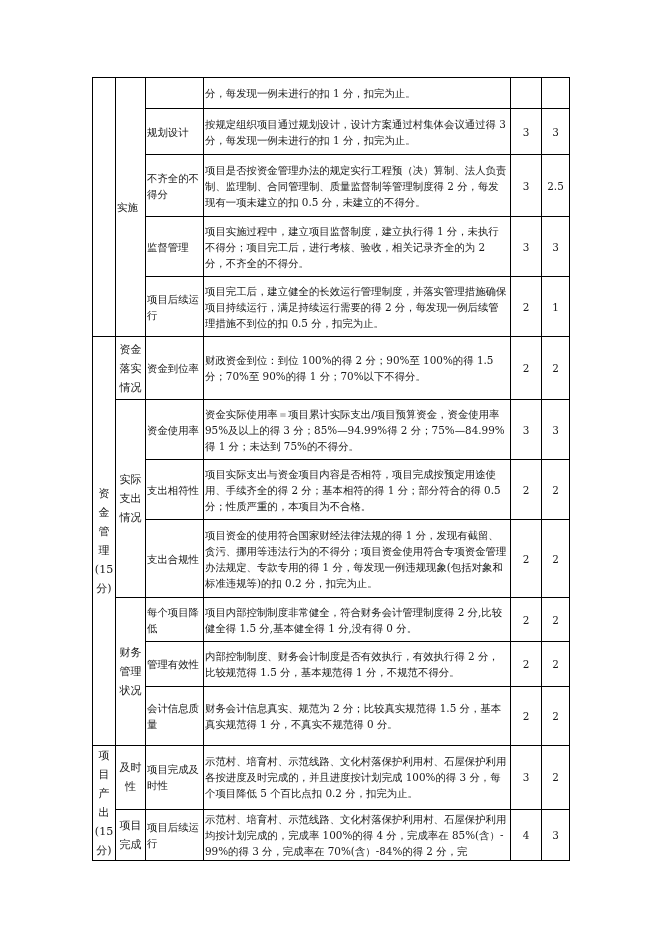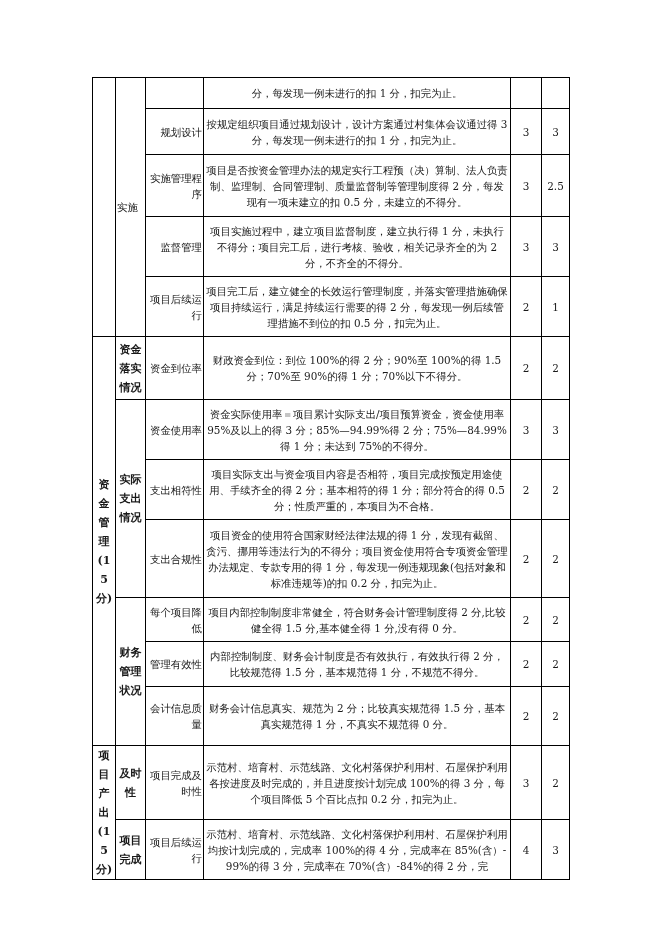--- a/index.html
+++ b/index.html
@@ -3,24 +3,24 @@
 <meta charset="utf-8">
 <style>
   html, body { margin:0; padding:0; background:#ffffff; }
   body { width:662px; height:936px; position:relative; overflow:hidden;
          font-family:"DejaVu Serif","Liberation Serif",serif; color:#1a1a1a; }
   .page { position:absolute; left:0; top:0; width:662px; height:936px; }
   table.eval { position:absolute; left:92px; top:77px; border-collapse:collapse;
                table-layout:fixed; width:477px; }
   table.eval td { border:1.3px solid #000; padding:0 1px; font-size:10.4px; line-height:16px;
                   vertical-align:middle; word-break:break-all; overflow:hidden; }
-  td.c1 { text-align:center;font-weight:bold; }
+  td.c1 { text-align:center; }
   td.c2 { text-align:left;margin-left:24px; }
-  td.c3 { text-align:right; }
-  td.c4 { text-align:center; padding-top:1px; }
+  td.c3 { text-align:left; }
+  td.c4 { text-align:left; padding-top:1px; }
   td.num { text-align:center; }
   td.topnum { vertical-align:top; padding-top:4px; }
   td.vt { vertical-align:top; }
   .v-stack { display:block; text-align:center; line-height:19px; font-size:11px; }
 </style>
 </head>
 <body>
 
 <div class="page">
 <table class="eval">
@@ -44,21 +44,21 @@
     </tr>
 
     <tr style="height:46px">
       <td class="c3">规划设计</td>
       <td class="c4 vt">按规定组织项目通过规划设计，设计方案通过村集体会议通过得 3 分，每发现一例未进行的扣 1 分，扣完为止。</td>
       <td class="num">3</td>
       <td class="num">3</td>
     </tr>
 
     <tr style="height:62px">
-      <td class="c3">实施管理程序</td>
+      <td class="c3">不齐全的不得分</td>
       <td class="c4 vt">项目是否按资金管理办法的规定实行工程预（决）算制、法人负责制、监理制、合同管理制、质量监督制等管理制度得 2 分，每发现有一项未建立的扣 0.5 分，未建立的不得分。</td>
       <td class="num">3</td>
       <td class="num">2.5</td>
     </tr>
 
     <tr style="height:60px">
       <td class="c3">监督管理</td>
       <td class="c4 vt">项目实施过程中，建立项目监督制度，建立执行得 1 分，未执行不得分；项目完工后，进行考核、验收，相关记录齐全的为 2 分，不齐全的不得分。</td>
       <td class="num">3</td>
       <td class="num">3</td>

